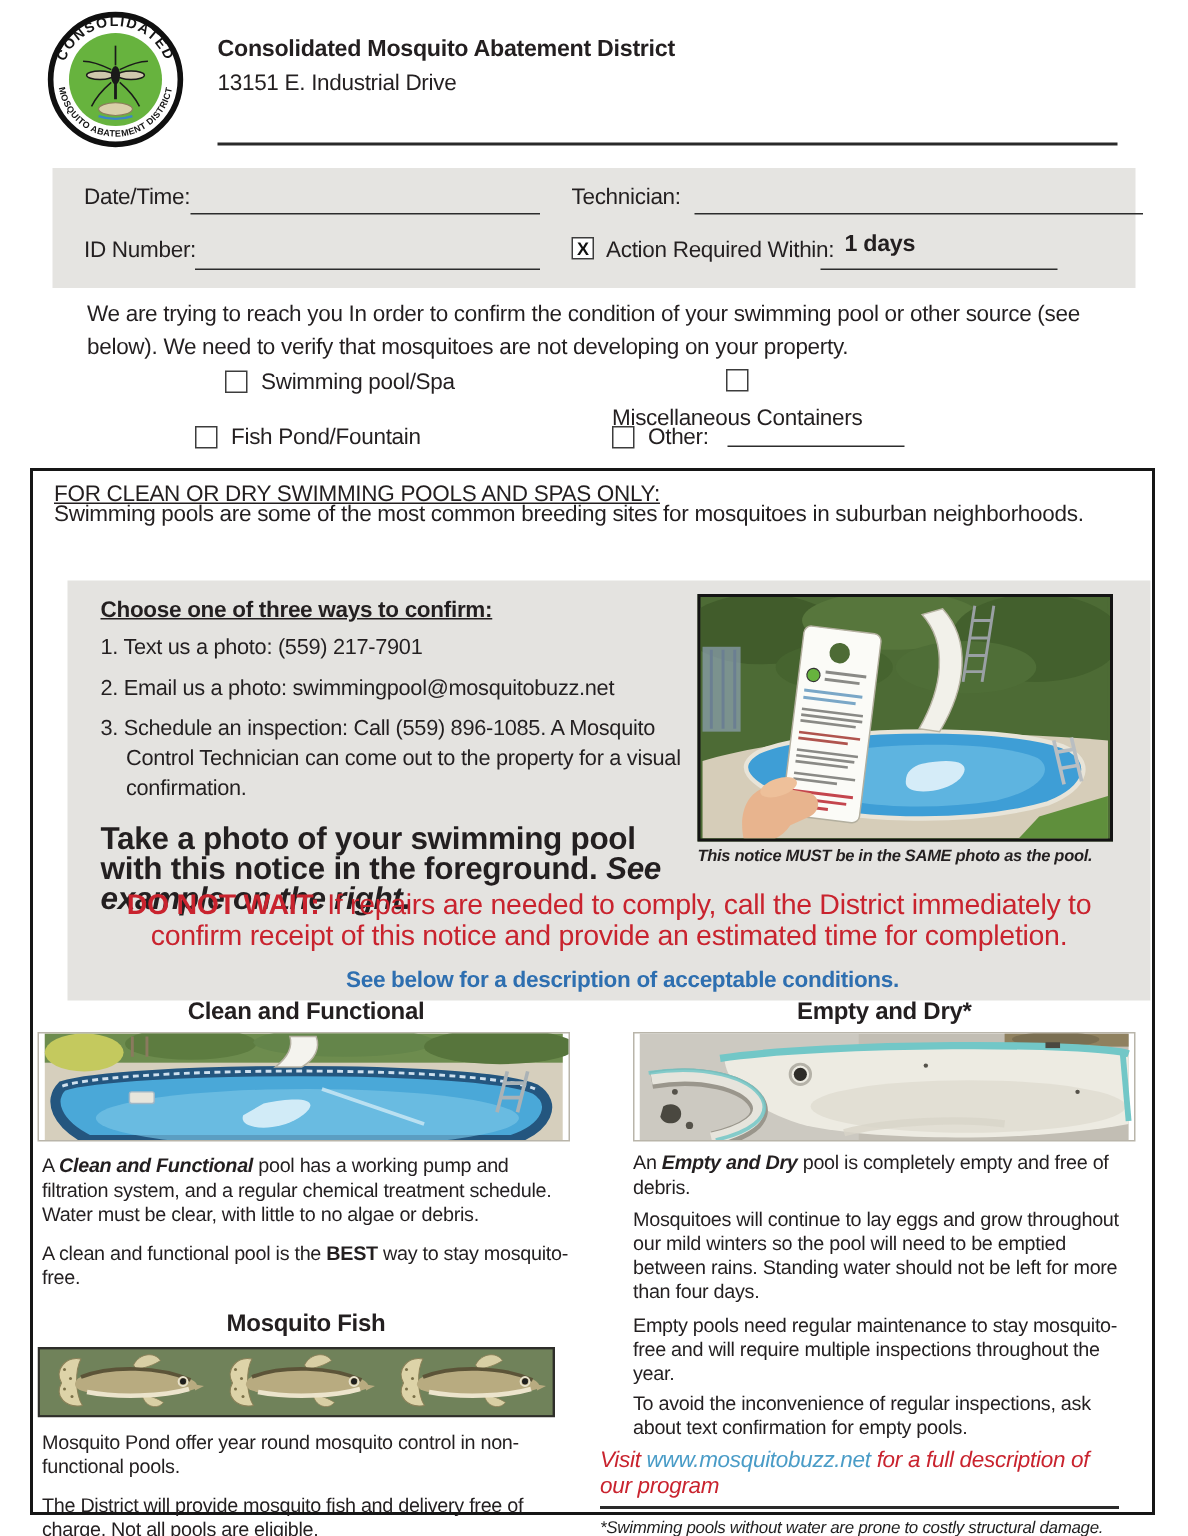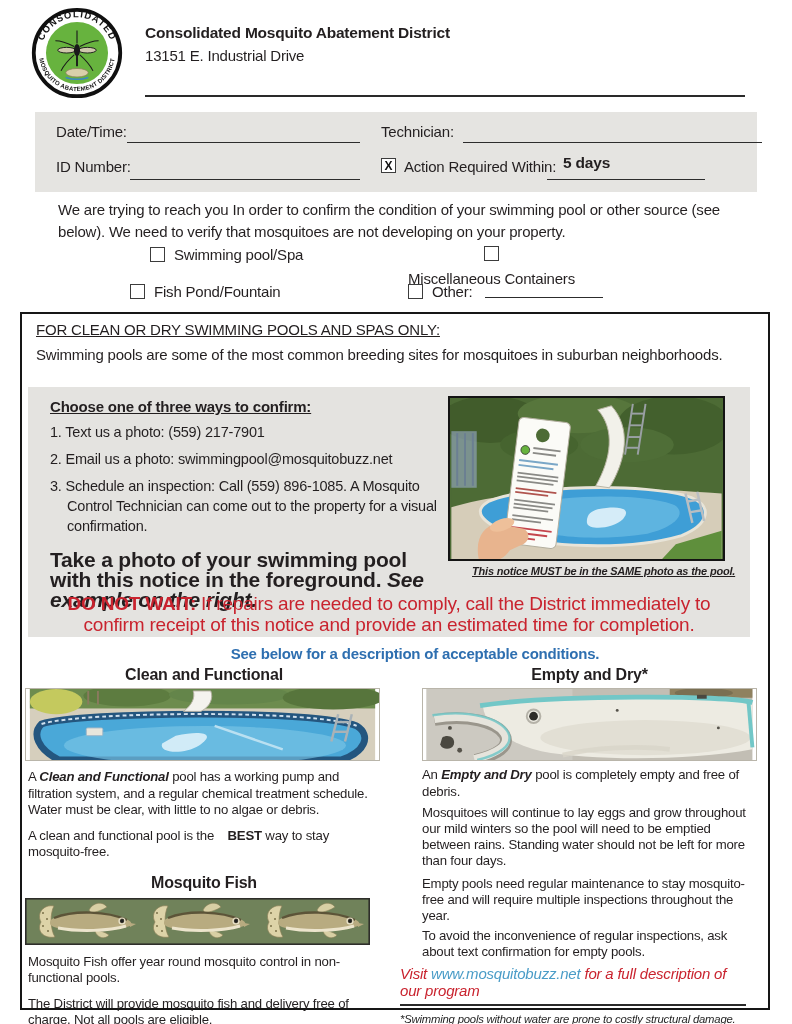--- a/index.html
+++ b/index.html
@@ -38,28 +38,28 @@
   .pool-l1 { font-size:15px; }
   .pool-l2 { font-size:15px; font-weight:bold; }
 
   .graybox { background:#e4e3e0; }
   .choose-head { font-size:15px; font-weight:bold; text-decoration:underline; }
   .opt { font-size:14.5px; line-height:20px; margin-top:7px; }
   .opt3 { padding-left:17px; text-indent:-17px; }
   .takephoto { margin-top:14px; font-size:21px; font-weight:bold; line-height:20px; width:388px; }
   .takephoto .it { font-style:italic; }
   .photo-frame { border:2px solid #141414; background:#4d6b35; overflow:hidden; }
-  .caption { font-size:11px; font-weight:bold; font-style:italic; text-decoration:underline; white-space:nowrap;margin-left:24px; }
+  .caption { font-size:11px; font-weight:bold; font-style:italic; white-space:nowrap; }
   .warning { text-align:center; font-size:19px; line-height:21px; }
   .warning .wb { font-weight:bold; }
   .seebelow { text-align:center; font-size:15px; font-weight:bold; }
 
   .colhead { font-size:16px; font-weight:bold; text-align:center; }
   .coltext { font-size:13.2px; line-height:16.5px; }
-  .coltext b { font-weight:bold;margin-left:10px; }
+  .coltext b { font-weight:bold; }
   .bi { font-weight:bold; font-style:italic; }
   .imgframe { display:block; border:1px solid #b9b5aa; }
 
   .visitline { font-size:15px; font-style:italic; }
   .fn-rule { height:2px; background:#2a2a2a; }
   .footnote { font-size:11.3px; font-style:italic; line-height:14px; color:#1f1f1f; }
 </style>
 </head>
 <body>
 
@@ -103,21 +103,21 @@
     <span class="abs flabel" style="left:21px; top:11px;">Date/Time:</span>
     <span class="abs fline" style="left:92px; top:30px; width:233px;"></span>
     <span class="abs flabel" style="left:346px; top:11px;">Technician:</span>
     <span class="abs fline" style="left:428px; top:30px; width:299px;"></span>
     <span class="abs flabel" style="left:21px; top:46px;">ID Number:</span>
     <span class="abs fline" style="left:95px; top:67px; width:230px;"></span>
     <span class="abs cbx" style="left:346px; top:46px;">
         <span>X</span>
       </span>
     <span class="abs flabel" style="left:369px; top:46px;text-align:center;">Action Required Within:</span>
-    <span class="abs action-val" style="left:528px; top:42px;">5 days</span>
+    <span class="abs action-val" style="left:528px; top:42px;">1 days</span>
     <span class="abs fline" style="left:512px; top:67px; width:158px;"></span>
   </div>
 
   <div class="abs intro" style="left:58px; top:199px; width:704px;">We are trying to reach you In order to confirm the condition of your swimming pool or other source (see below). We need to verify that mosquitoes are not developing on your property.</div>
 
   <div class="abs srcopt" style="left:130px; top:246px;padding-left:20px;">
     <span class="cbx"></span>
     <span>Swimming pool/Spa</span>
   </div>
   <div class="abs srcopt" style="left:408px; top:246px;flex-direction:column;">
@@ -130,23 +130,23 @@
   </div>
   <div class="abs srcopt" style="left:408px; top:283px;">
     <span class="cbx"></span>
     <span>Other:</span>
     <span class="other-line"></span>
   </div>
 
   <div class="abs mainbox" style="left:20px; top:312px; width:750px; height:698px;">
 
     <div class="abs pool-head" style="left:14px; top:7px;">FOR CLEAN OR DRY SWIMMING POOLS AND SPAS ONLY:</div>
-    <div class="abs pool-l1" style="left:14px; top:32px; width:726px;">Swimming pools are some of the most common breeding sites for mosquitoes in suburban neighborhoods.</div>
-
-    <div class="abs graybox" style="left:6px; top:73px; width:722px; height:250px;">
+    <div class="abs pool-l1" style="left:14px; top:20px; width:726px;">Swimming pools are some of the most common breeding sites for mosquitoes in suburban neighborhoods.</div>
+
+    <div class="abs graybox" style="left:23px; top:73px; width:722px; height:280px;">
       <div class="abs" style="left:22px; top:11px; width:402px;">
         <div class="choose-head">Choose one of three ways to confirm:</div>
         <div class="opt">1. Text us a photo: (559) 217-7901</div>
         <div class="opt">2. Email us a photo: swimmingpool@mosquitobuzz.net</div>
         <div class="opt opt3">3. Schedule an inspection: Call (559) 896-1085.  A Mosquito Control Technician can come out to the property for a visual confirmation.</div>
         <div class="takephoto"><span>Take a photo of your swimming pool with this notice in the foreground. </span><span class="it">See example on the right.</span></div>
       </div>
 
       <div class="abs photo-frame" style="left:420px; top:9px; width:277px; height:165px;">
         <svg viewBox="0 0 277 165" width="273" height="161" xmlns="http://www.w3.org/2000/svg">
@@ -259,21 +259,21 @@
             <path d="M25,29 C46,33 76,32 93,27" stroke="#ece4cc" stroke-width="3" fill="none"></path>
             <path d="M97,24 L103,25 L97,28 Z" fill="#b8ab80"></path>
             <circle cx="89" cy="22" r="3" fill="none" stroke="#e8e2cc" stroke-width="1.2"></circle>
             <circle cx="89" cy="22" r="2" fill="#1e1e1e"></circle>
           </g>
         </defs>
         <use href="#mf" x="8" y="1"></use>
         <use href="#mf" x="122" y="1"></use>
         <use href="#mf" x="236" y="1"></use>
       </svg>
-      <div class="coltext" style="margin-top:9px; padding:0 3px;">Mosquito Fish offer year round mosquito control in non-functional pools.</div>
+      <div class="coltext" style="margin-top:9px; padding:0 3px;">Mosquito Pond offer year round mosquito control in non-functional pools.</div>
       <div class="coltext" style="margin-top:9px; padding:0 3px;">The District will provide mosquito fish and delivery free of charge. Not all pools are eligible.</div>
     </div>
 
     <div class="abs" style="left:378px; top:352px; width:350px;">
       <div class="colhead" style="margin-left:22px; width:335px;">Empty and Dry*</div>
       <svg class="imgframe" style="margin-top:4px; margin-left:22px;" viewBox="0 0 335 73" width="335" height="73" xmlns="http://www.w3.org/2000/svg">
         <rect width="335" height="73" fill="#c2beb4"></rect>
         <rect width="150" height="73" fill="#ccc9c1"></rect>
         <rect x="250" y="0" width="85" height="9" fill="#8f815f"></rect>
         <ellipse cx="285" cy="4" rx="30" ry="5" fill="#7a6f52"></ellipse>

